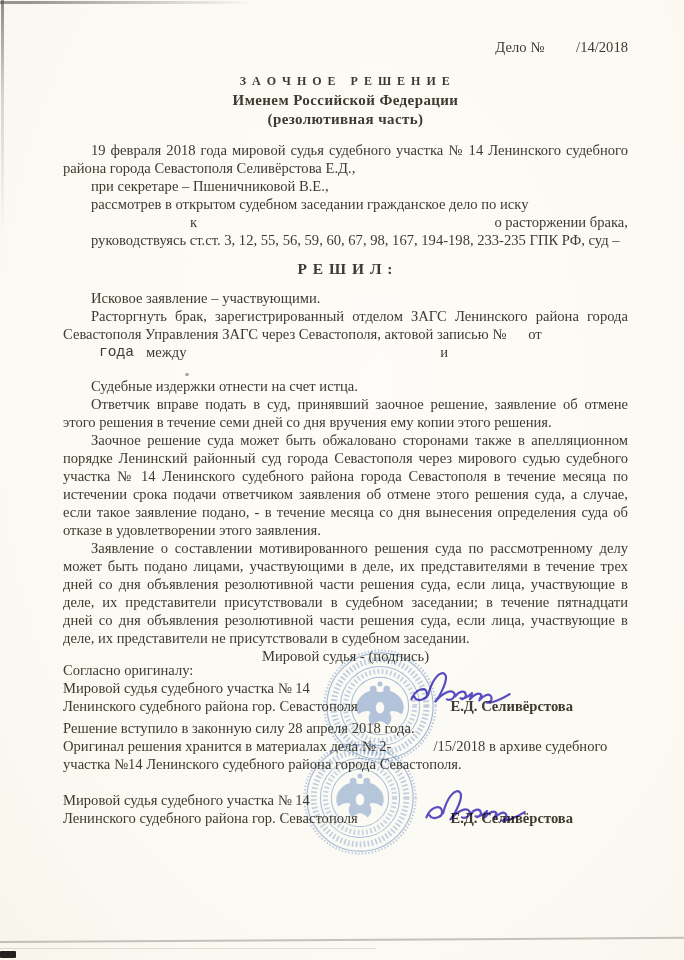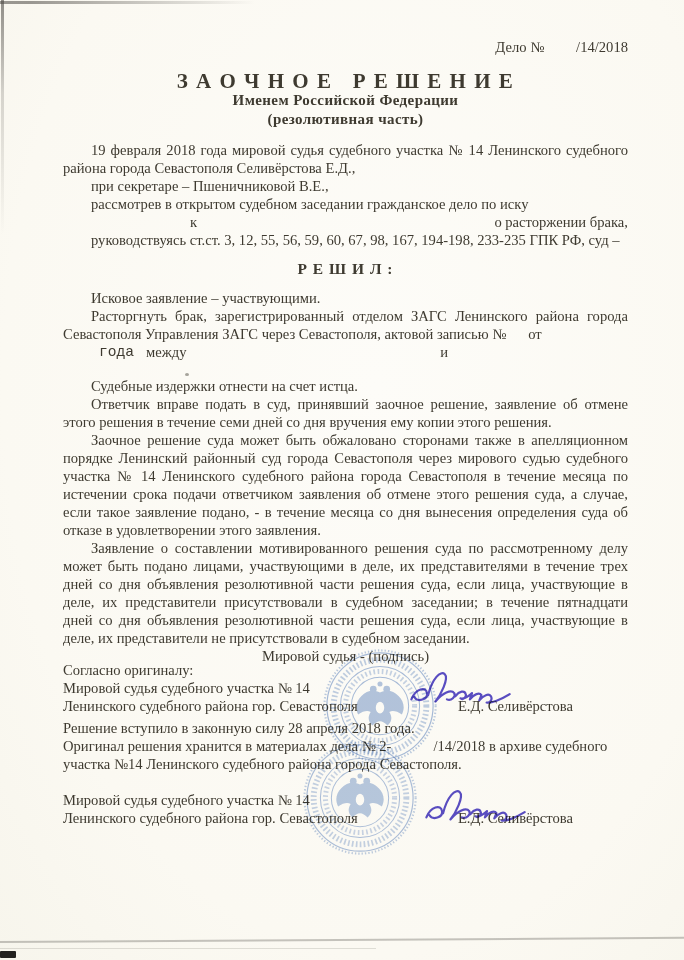--- a/index.html
+++ b/index.html
@@ -25,30 +25,30 @@
     font-size:14.6px;line-height:18px;
   }
   .line{white-space:nowrap;}
   .jl{text-align:justify;text-align-last:justify;white-space:normal;}
   .fi{padding-left:28px;}
   .center{text-align:center;white-space:normal;}
   .flexline{display:flex;}
   .caseline{margin-top:38px;display:flex;justify-content:flex-end;align-items:baseline;}
   .caseline .gap{display:inline-block;width:32px;}
   .titleblock{margin-top:16px;text-align:center;font-weight:bold;line-height:19px;}
-  .titleblock .t1{font-size:21px;letter-spacing:1.5px;}
+  .titleblock .t1{font-size:12px;letter-spacing:1.5px;}
   .titleblock .t2,.titleblock .t3{font-size:15px;letter-spacing:.4px;}
   .intro{margin-top:12px;}
   .reshil{margin-top:10px;margin-bottom:10px;text-align:center;font-weight:bold;font-size:15.5px;letter-spacing:1px;line-height:20px;}
   .gap18{height:16px;}
   .certblock{margin-top:-4px;}
   .forceblock{margin-top:4px;}
   .finalblock{margin-top:18px;}
   .sigrow{display:flex;align-items:flex-end;position:relative;}
-  .sigrow .judge-name{margin-left:auto;margin-right:55px;}
+  .sigrow .judge-name{margin-left:auto;margin-right:55px;font-weight:bold;}
   .inline-gap22{display:inline-block;width:22px;}
   .inline-gap40{display:inline-block;width:42px;}
   .ml127{margin-left:127px;}
   .mlauto{margin-left:auto;}
   .w-goda{margin-left:36px;font-family:Liberation Mono, monospace;}
   .w-mezhdu{margin-left:12px;}
   .w-i{margin-left:auto;margin-right:180px;}
   
   .seal{position:absolute;mix-blend-mode:multiply;opacity:.85;pointer-events:none;}
   .seal1{left:321px;top:647px;}
@@ -138,21 +138,21 @@
       <div class="line">Мировой судья судебного участка № 14</div>
       <div class="sigrow">
         <span>Ленинского судебного района гор. Севастополя</span>
         <span class="judge-name">Е.Д. Селивёрстова</span>
       </div>
     </div>
 
     <div class="forceblock">
       <div class="line">Решение вступило в законную силу 28 апреля 2018 года.</div>
       <div class="line">
-        <span>Оригинал решения хранится в материалах дела № 2-</span><span class="inline-gap40"></span><span>/14/2018 в архиве судебного</span>
+        <span>Оригинал решения хранится в материалах дела № 2-</span><span class="inline-gap40"></span><span>/15/2018 в архиве судебного</span>
       </div>
       <div class="line">участка №14 Ленинского судебного района города Севастополя.</div>
     </div>
 
     <div class="finalblock">
       <div class="line">Мировой судья судебного участка № 14</div>
       <div class="sigrow">
         <span>Ленинского судебного района гор. Севастополя</span>
         <span class="judge-name">Е.Д. Селивёрстова</span>
       </div>

